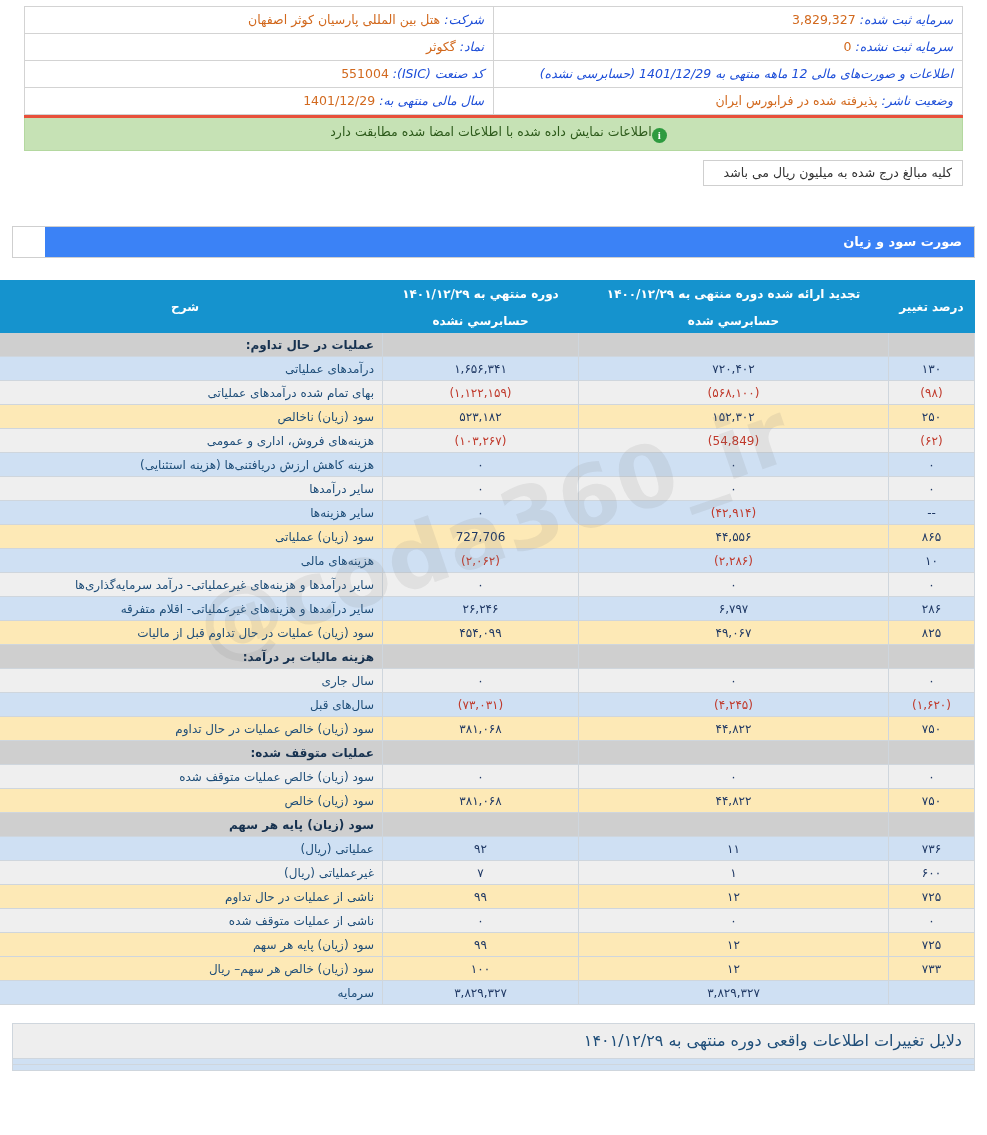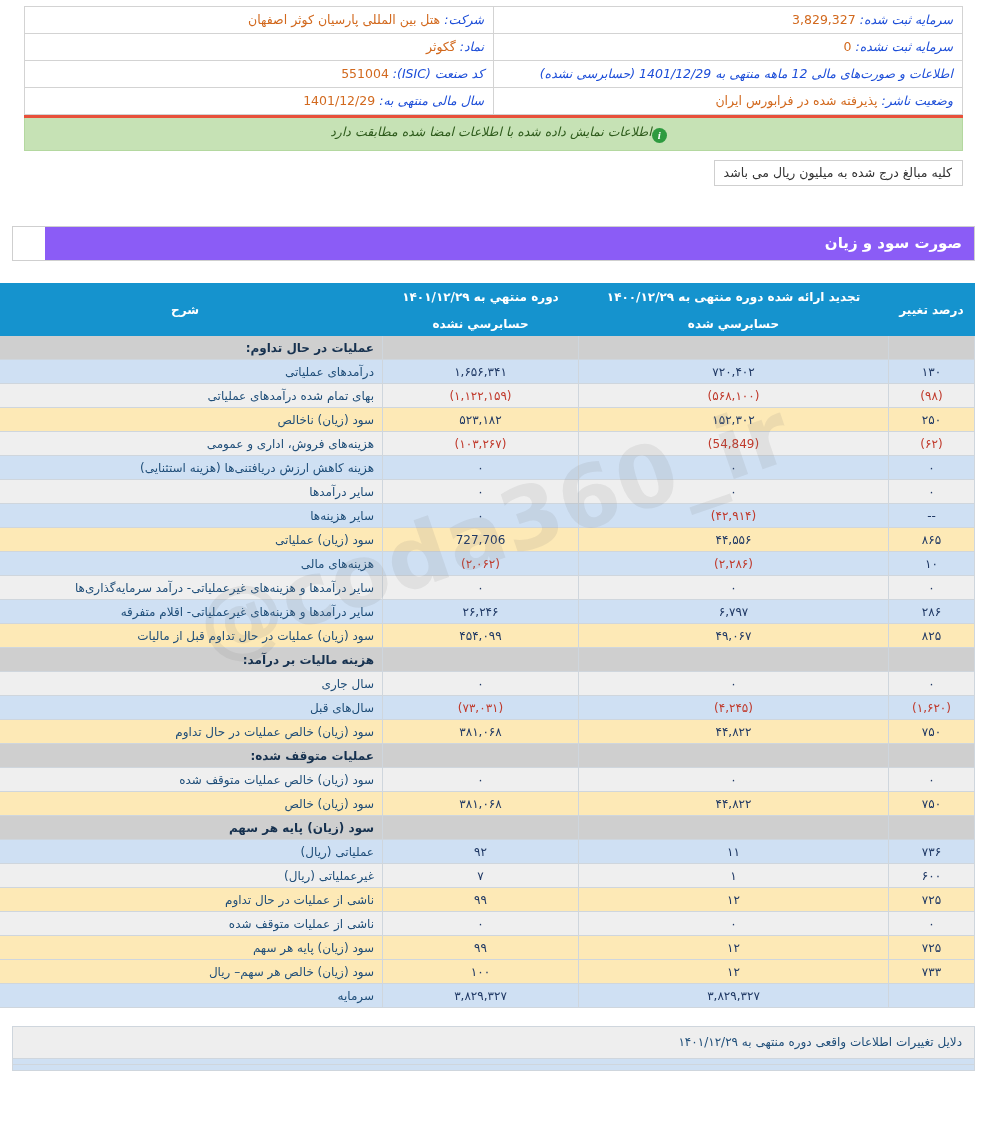--- a/index.html
+++ b/index.html
@@ -77,21 +77,20 @@
   .notice {
     margin: 0 24px;
     background: #c6e2b5;
     border: 1px solid #b4d8a0;
     border-top: none;
     color: #2d5a1b;
     font-size: 12.5px;
     text-align: center;
     padding: 6px 0 7px 17px;
     position: relative;
-    font-style: italic;
   }
   .notice .i-icon {
     display: inline-block;
     width: 15px;
     height: 15px;
     border-radius: 50%;
     background: #2e9b3f;
     color: #ffffff;
     font-size: 11px;
     font-weight: bold;
@@ -101,33 +100,33 @@
     margin-right: 7px;
     font-family: "Liberation Serif", serif;
   }
 
   .unit-box {
     margin: 9px 24px 0 24px;
     display: inline-block;
     border: 1px solid #cfcfcf;
     font-size: 12.5px;
     color: #333333;
-    padding: 4px 10px 5px 9px;
+    padding: 4px 10px 5px 20px;
     background: #ffffff;
   }
 
   
   .section {
     margin: 40px 12px 0 12px;
     border: 1px solid #cfcfcf;
   }
   .section-title {
-    background: #8b5cf6;
+    background: #3b82f6;
     color: #ffffff;
-    font-size: 15px;
+    font-size: 13px;
     font-weight: bold;
     padding: 7px 12px 8px 12px;
     text-align: right;
     margin-left: 32px;
   }
   .section-sub {
     background: #ffffff;
     color: #222222;
     font-size: 12.5px;
     font-weight: bold;
@@ -192,21 +191,21 @@
   tr.r-capital td { background: #cfe0f3; }
 
   tr.r-head td.num-cell { color: transparent; }
 
   
   .footer-wrap { margin: 18px 12px 0 12px; }
   table.foot {
     width: 100%;
     border-collapse: collapse;
     table-layout: fixed;
-    font-size: 12px;
+    font-size: 16px;
   }
   table.foot td {
     border: 1px solid #cfd6dd;
     background: #eeeeee;
     color: #1f4e79;
     text-align: right;
     padding: 7px 12px 8px 12px;
     height: 16px;
   }
   table.foot tr.spacer td {

